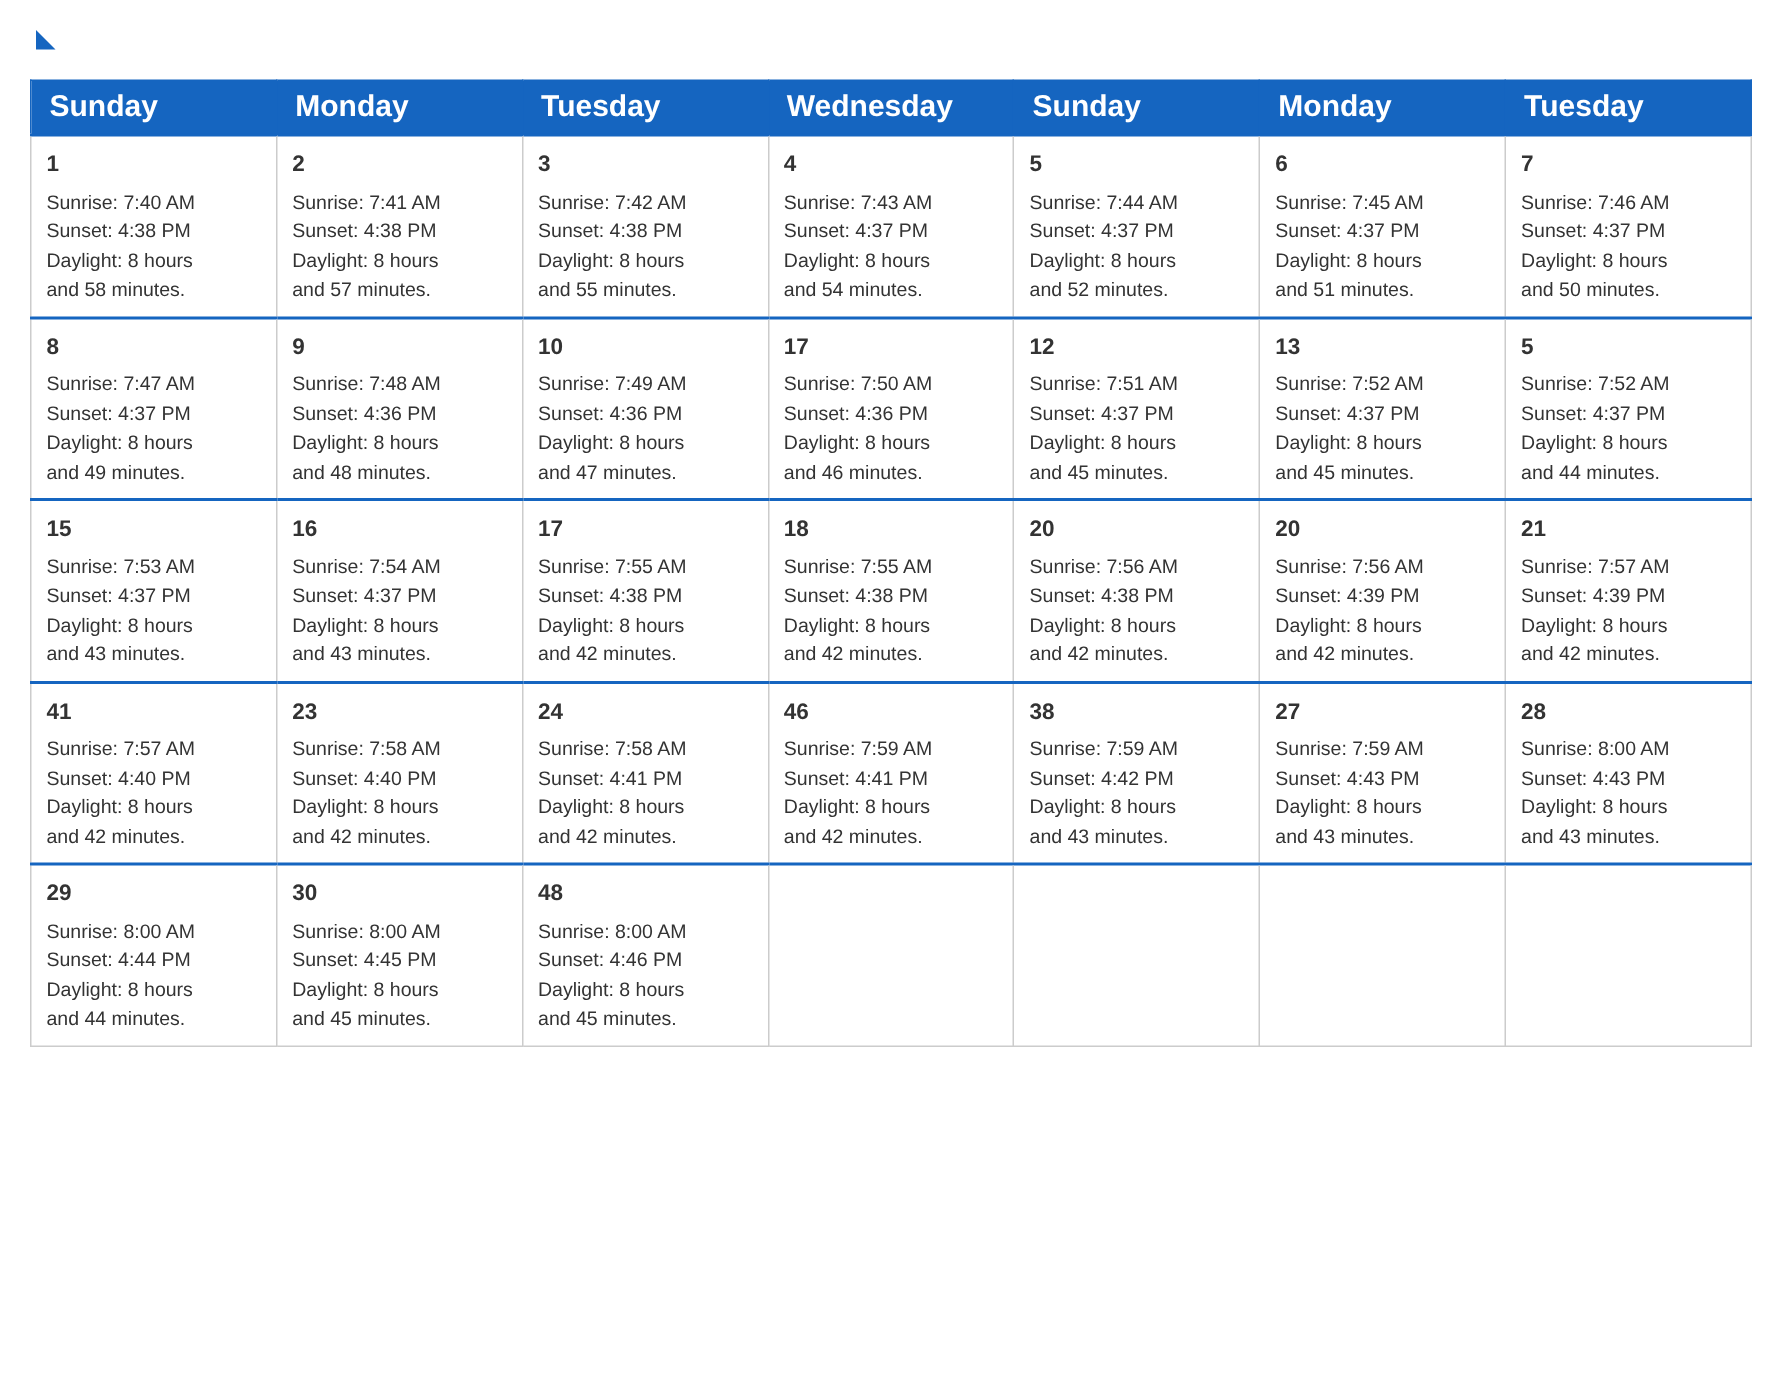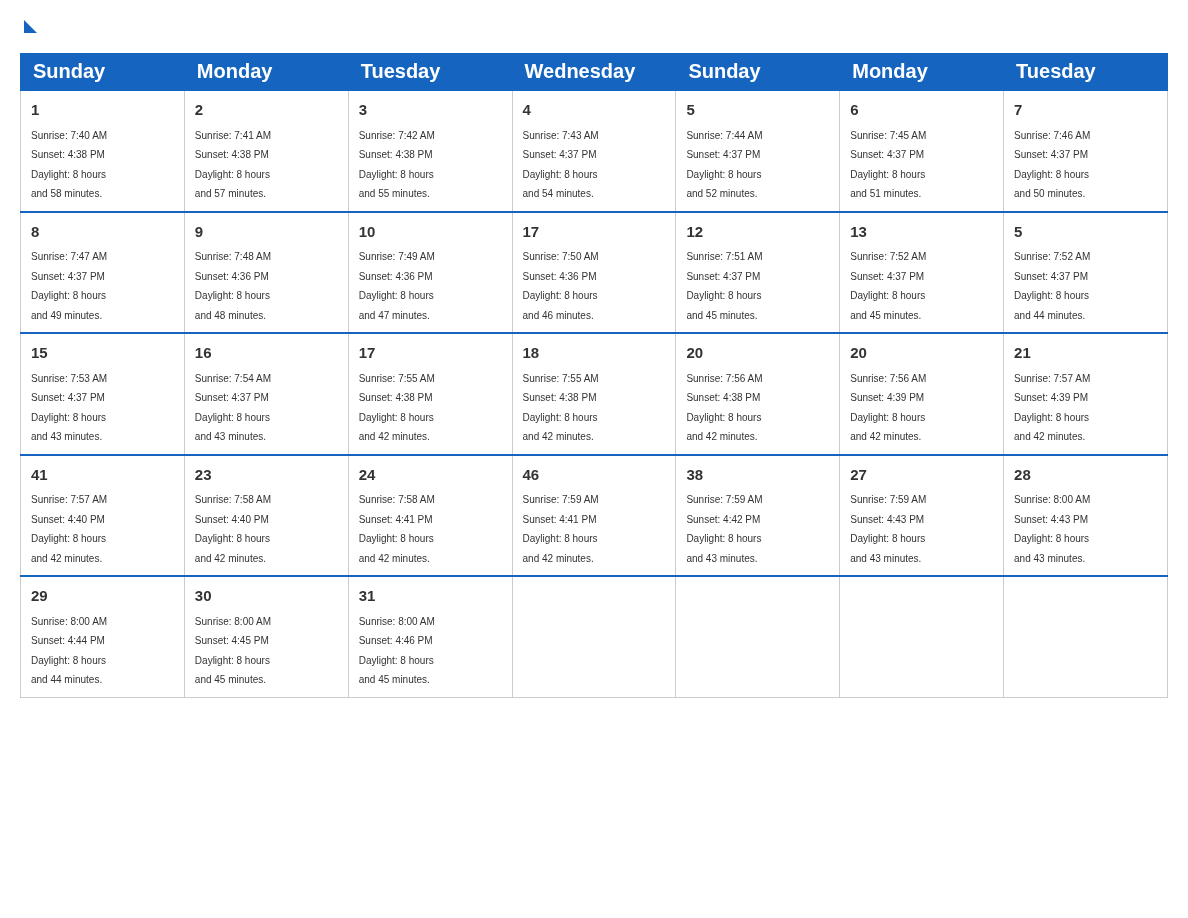--- a/index.html
+++ b/index.html
@@ -66,21 +66,21 @@
       width: calc(100% / 7);
       line-height: 1.5;
     }
     .day-number {
       font-size: 15px;
       font-weight: bold;
       display: block;
       margin-bottom: 3px;
     }
     .day-info {
-      font-size: 10px;
+      font-size: 13px;
       color: #333;
     }
     .empty-cell {
       border: 1px solid #ccc;
       border-top: 2px solid #1565c0;
     }
   </style>
 </head>
 <body>
 
@@ -234,21 +234,21 @@
       <tr>
         <td>
           <span class="day-number">29</span>
           <span class="day-info">Sunrise: 8:00 AM<br>Sunset: 4:44 PM<br>Daylight: 8 hours<br>and 44 minutes.</span>
         </td>
         <td>
           <span class="day-number">30</span>
           <span class="day-info">Sunrise: 8:00 AM<br>Sunset: 4:45 PM<br>Daylight: 8 hours<br>and 45 minutes.</span>
         </td>
         <td>
-          <span class="day-number">31</span>
+          <span class="day-number">48</span>
           <span class="day-info">Sunrise: 8:00 AM<br>Sunset: 4:46 PM<br>Daylight: 8 hours<br>and 45 minutes.</span>
         </td>
         <td class="empty-cell"></td>
         <td class="empty-cell"></td>
         <td class="empty-cell"></td>
         <td class="empty-cell"></td>
       </tr>
     </tbody>
 </table>
 

